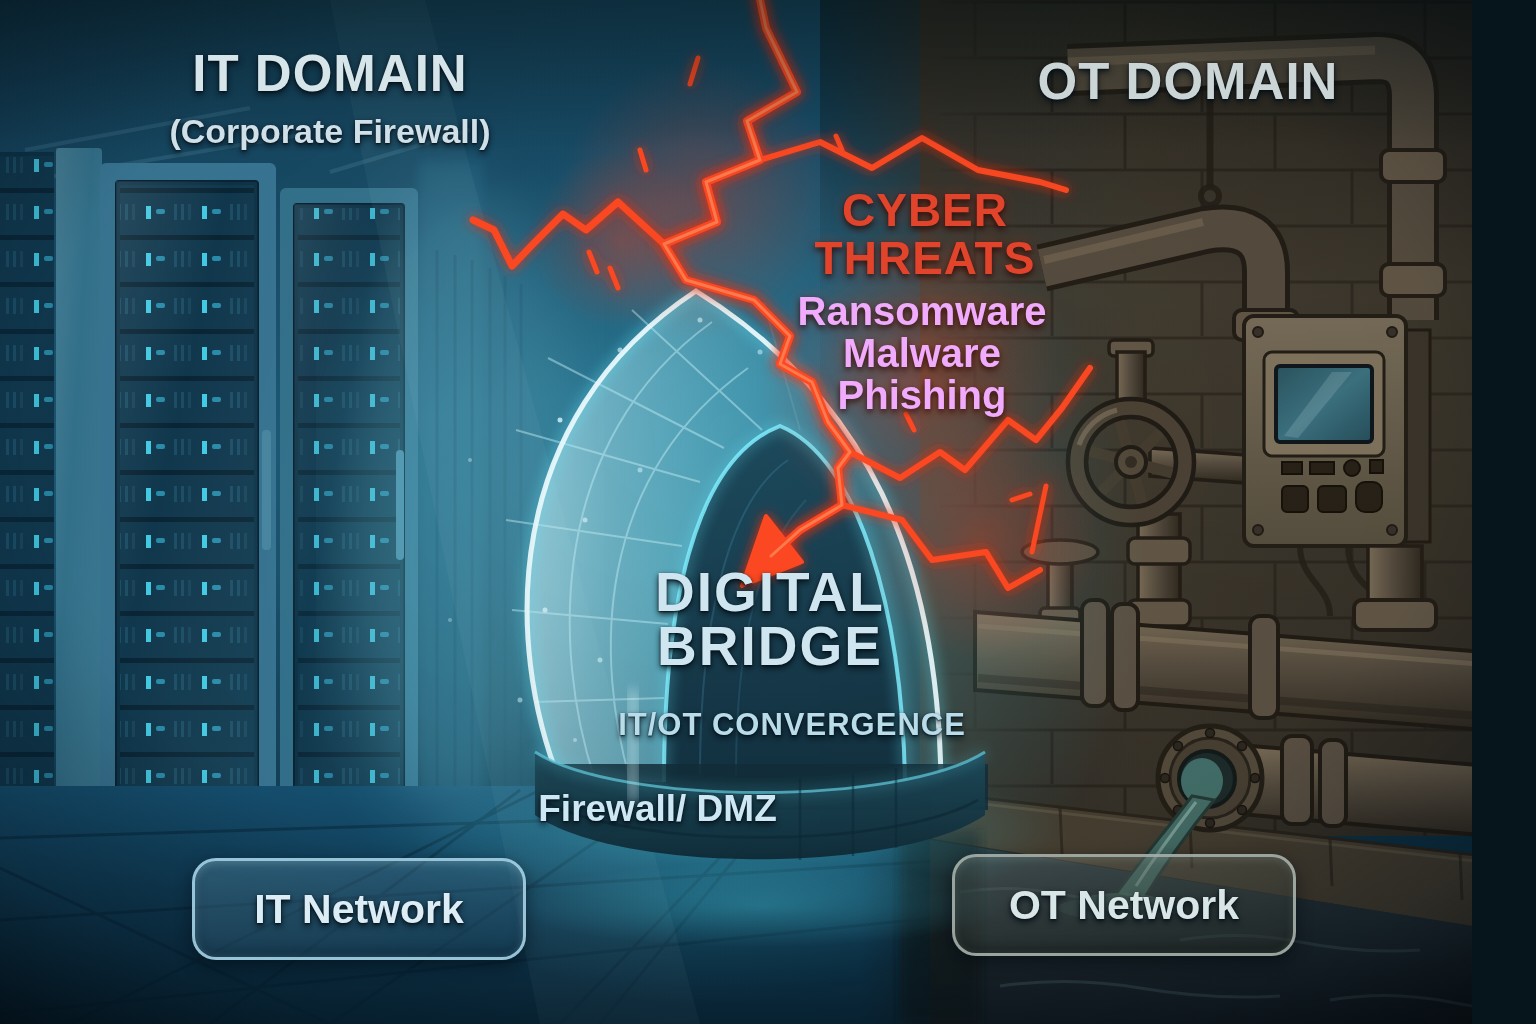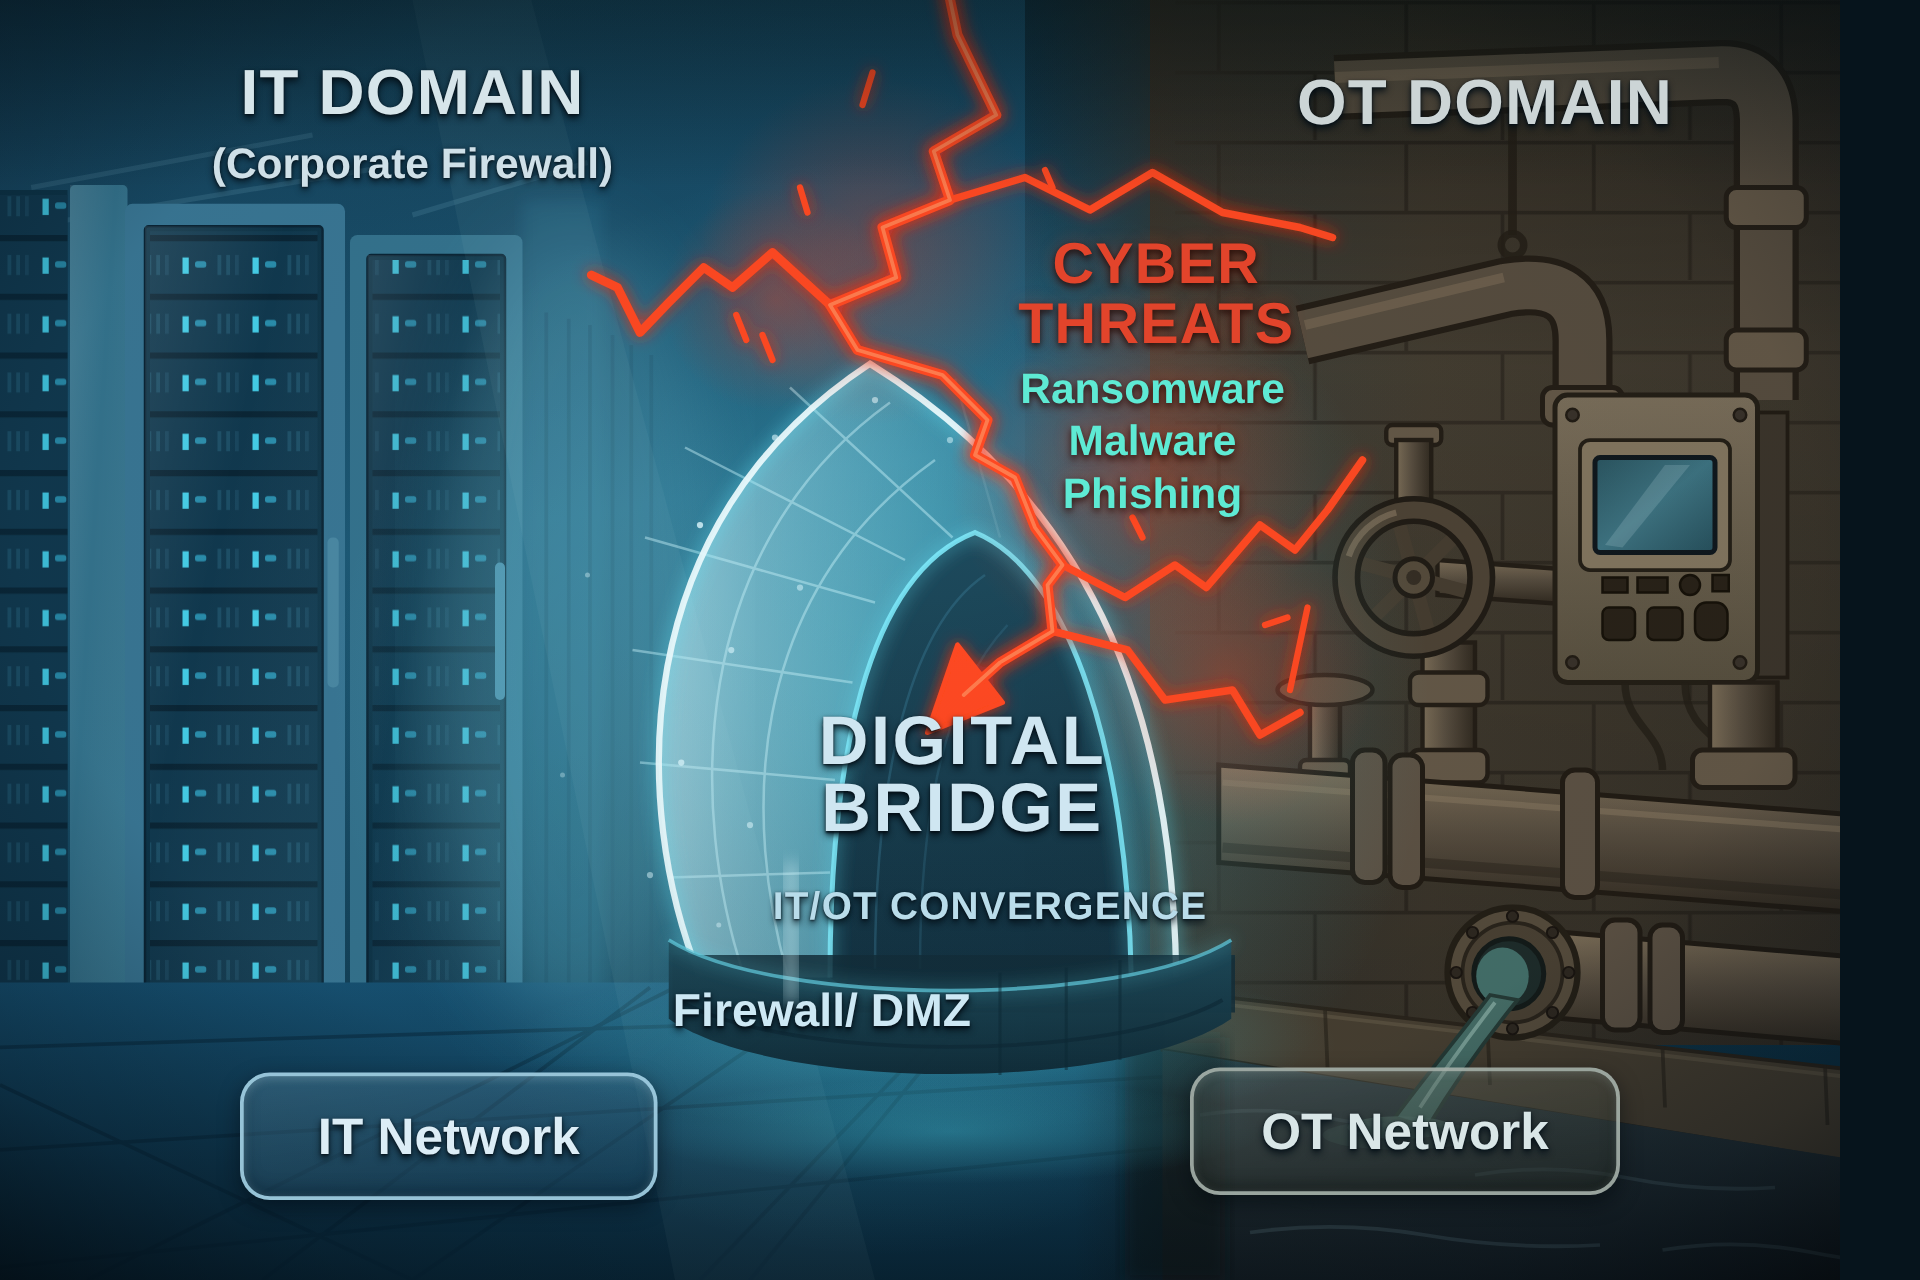--- a/index.html
+++ b/index.html
@@ -11,21 +11,21 @@
   .scene svg{position:absolute;left:0;top:0;}
   .lbl{position:absolute;transform:translateX(-50%);white-space:nowrap;font-weight:bold;}
   .lt{ text-shadow:0 3px 6px rgba(3,14,22,.9), 0 1px 2px rgba(3,14,22,.85);}
   .rt{ text-shadow:0 3px 6px rgba(30,5,0,.85), 0 0 14px rgba(255,60,20,.30);}
   #it-title{left:330px;top:44px;font-size:51px;color:#d6e5ea;letter-spacing:1px;}
   #it-sub{left:330px;top:112px;font-size:34px;color:#cfe0e8;}
   #ot-title{left:1188px;top:52px;font-size:51px;color:#ccd5d6;letter-spacing:1px;}
   #ot-sub{left:1196px;top:112px;font-size:34px;color:#c7d2d3;}
   #threats-title{left:925px;top:186px;font-size:46px;line-height:48px;color:#e2442b;text-align:center;letter-spacing:1px;}
   #threats-title span{display:block;}
-  #threats-items{left:922px;top:290px;font-size:34px;line-height:42px;color:#5eead4;text-align:center;}
+  #threats-items{left:922px;top:290px;font-size:40px;line-height:42px;color:#f0abfc;text-align:center;}
   #bridge-title{left:770px;top:565px;font-size:55px;line-height:54px;color:#cfe6f1;text-align:center;letter-spacing:2px;}
   #bridge-title span{display:block;}
   #bridge-sub{left:792px;top:707px;font-size:31px;color:#b9dcea;letter-spacing:1px;}
   #firewall{left:638px;top:788px;font-size:37px;color:#cde8f4;padding-left:39px;}
   .badge{
     position:absolute;display:flex;align-items:center;justify-content:center;
     font-weight:bold;font-size:41px;border-radius:24px;text-align:center;
   }
   .badge-it{
     left:192px;top:858px;width:328px;height:96px;color:#dcedf6;

